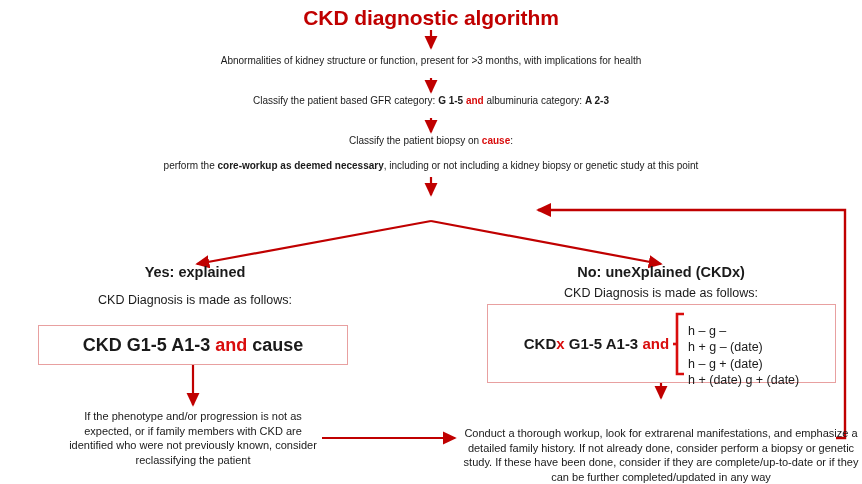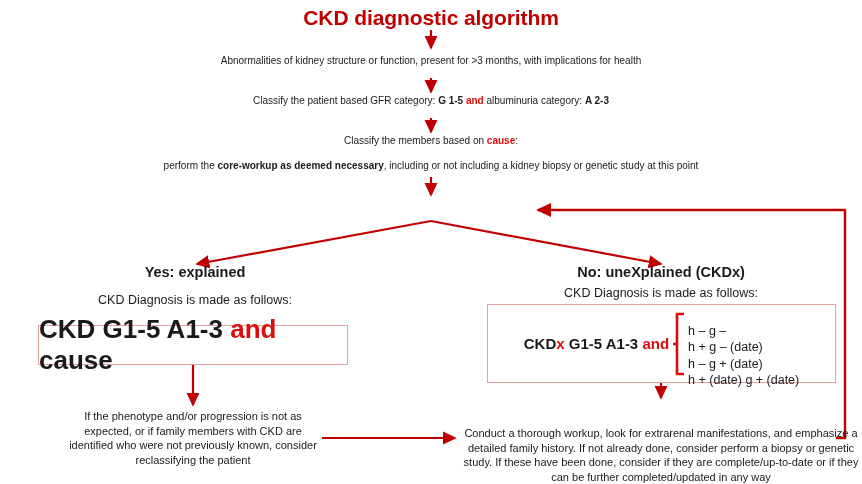--- a/index.html
+++ b/index.html
@@ -52,21 +52,21 @@
   .box {
     position: absolute;
     border: 1.6px solid #E8A0A0;
     box-sizing: border-box;
     background: #ffffff;
   }
   .box-left {
     display: flex;
     align-items: center;
     justify-content: center;
-    font-size: 26px;
+    font-size: 18px;
     font-weight: bold;
     letter-spacing: 0px;
   }
   .box-right {
     display: flex;
     align-items: center;
     justify-content: center;
     gap: 4px;
   }
   .ckdx-label {
@@ -131,21 +131,21 @@
 
   <div class="node line-txt" style="left:0; top:55px; width:862px;">
     <span>Abnormalities of kidney structure or function, present for &gt;3 months, with implications for health</span>
   </div>
 
   <div class="node line-txt" style="left:0; top:95px; width:862px;">
     <span>Classify the patient based GFR category: </span><span class="b">G 1-5</span><span>&nbsp;</span><span class="redb">and</span><span> albuminuria category: </span><span class="b">A 2-3</span>
   </div>
 
   <div class="node line-txt" style="left:0; top:135px; width:862px;">
-    <span>Classify the members based on </span><span class="redb">cause</span><span>:</span>
+    <span>Classify the patient biopsy on </span><span class="redb">cause</span><span>:</span>
   </div>
 
   <div class="node line-txt" style="left:0; top:160px; width:862px;">
     <span>perform the </span><span class="b">core-workup as deemed necessary</span><span>, including or not including a kidney biopsy or genetic study at this point</span>
   </div>
 
 
   <div class="node branch-label" style="left:60px; top:264px; width:270px;">
     <span>Yes: explained</span>
   </div>

